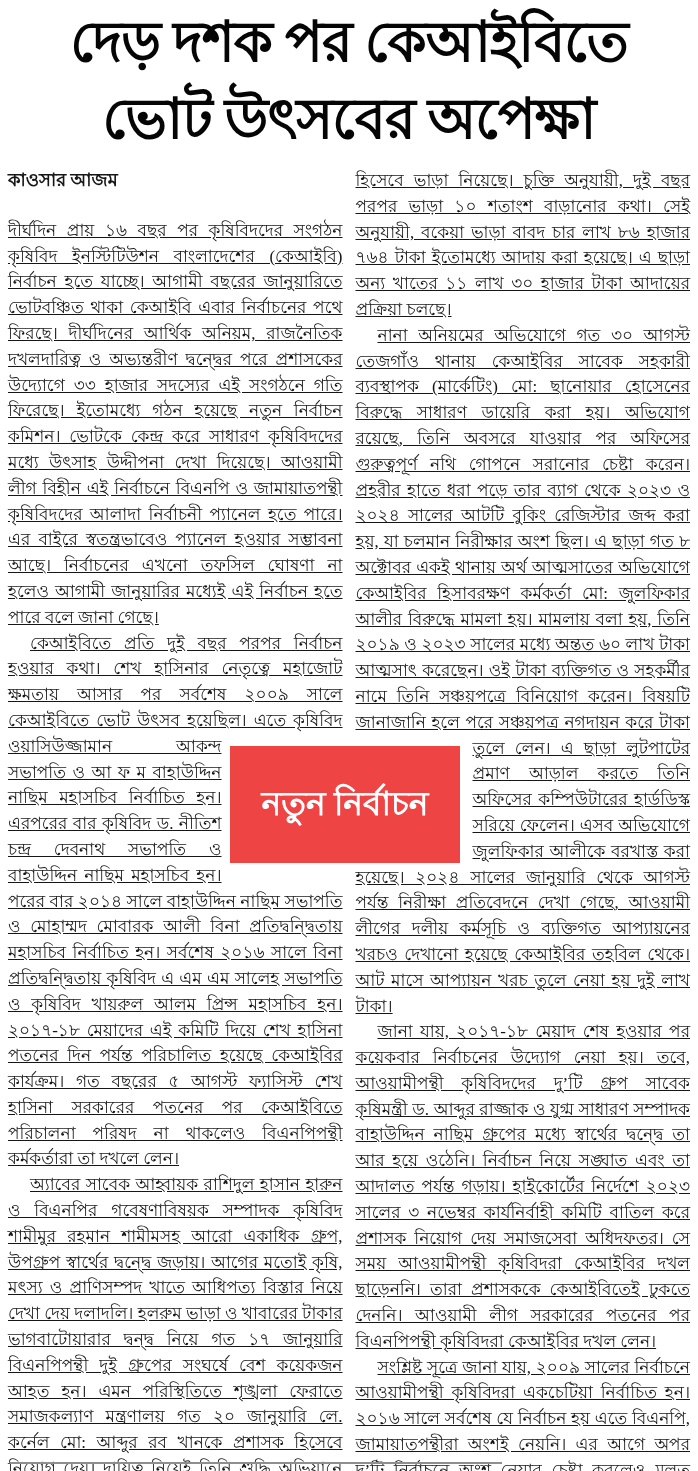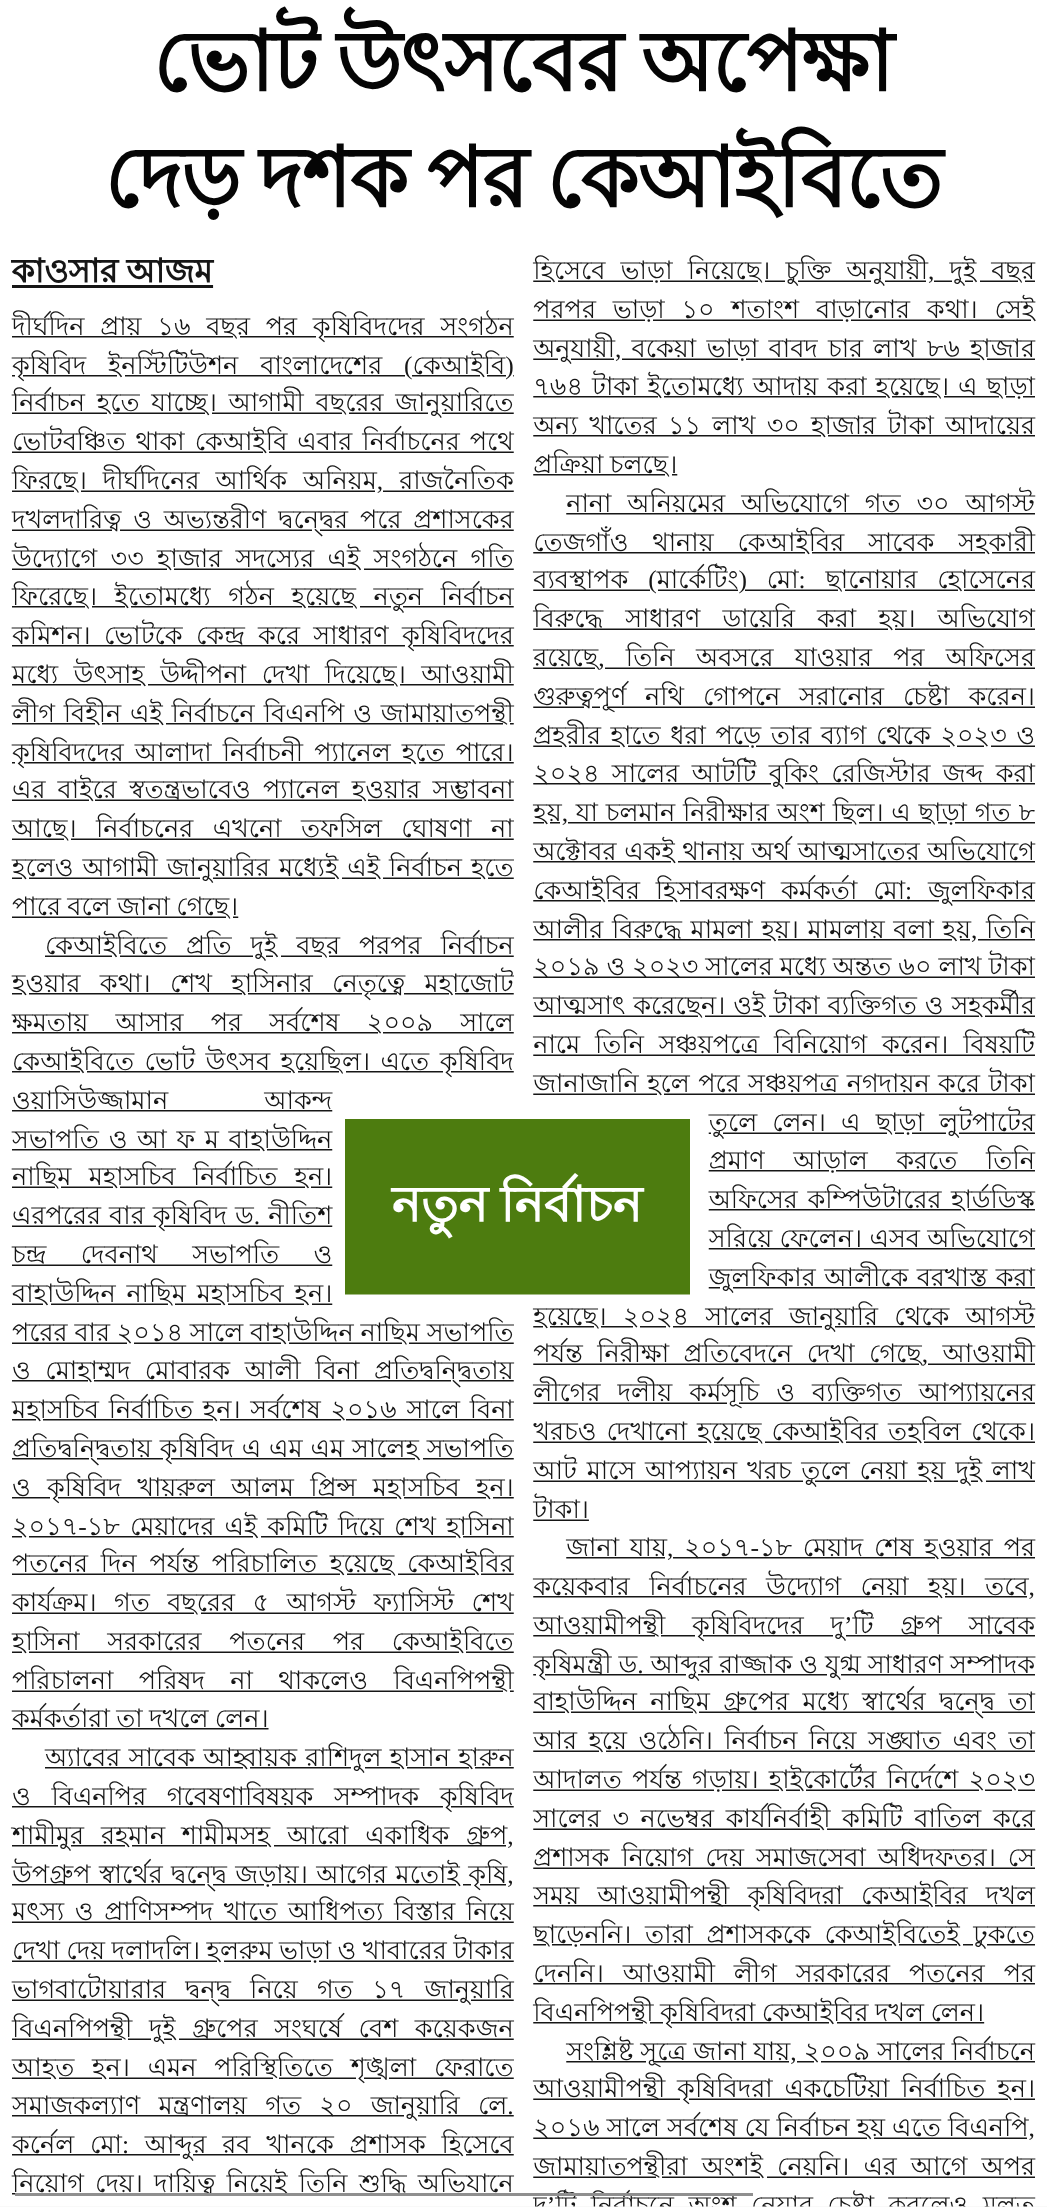--- a/index.html
+++ b/index.html
@@ -28,23 +28,22 @@
     gap: 13px;
     padding: 0 8px;
     margin-top: 10px;
     text-align: justify;
     font-size: 17px;
     line-height: 25.8px;
   }
   .col { flex: 1 1 0; min-width: 0; }
   .byline {
     font-weight: 700;
-    font-size: 22px;
-    margin-bottom: 11px;
-    text-decoration: underline;
+    font-size: 18px;
+    margin-bottom: 24px;
   }
   .col p { margin: 0; text-decoration: underline; }
   .col p.indent { text-indent: 22px; }
   
   .push-v-right { float: right; width: 0; height: 572px; }
   .carve-right  { float: right; clear: right; width: 121px; height: 124px; }
   .push-v-left  { float: left; width: 0; height: 572px; }
   .carve-left   { float: left; clear: left; width: 117px; height: 124px; }
   .highlight-box {
     position: absolute;
@@ -68,22 +67,22 @@
     width: 492px;
     height: 2px;
     background: #8f8f8f;
   }
 </style>
 </head>
 <body>
 
 <header>
   <h1 class="headline">
+    <div>দেড় দশক পর কেআইবিতে</div>
     <div>ভোট উৎসবের অপেক্ষা</div>
-    <div>দেড় দশক পর কেআইবিতে</div>
   </h1>
 </header>
 
 <main class="content">
 
   <div class="col">
     <span class="push-v-right"></span>
     <span class="carve-right"></span>
     <div class="byline">কাওসার আজম</div>
     <p>দীর্ঘদিন প্রায় ১৬ বছর পর কৃষিবিদদের সংগঠন কৃষিবিদ ইনস্টিটিউশন বাংলাদেশের (কেআইবি) নির্বাচন হতে যাচ্ছে। আগামী বছরের জানুয়ারিতে ভোটবঞ্চিত থাকা কেআইবি এবার নির্বাচনের পথে ফিরছে। দীর্ঘদিনের আর্থিক অনিয়ম, রাজনৈতিক দখলদারিত্ব ও অভ্যন্তরীণ দ্বন্দ্বের পরে প্রশাসকের উদ্যোগে ৩৩ হাজার সদস্যের এই সংগঠনে গতি ফিরেছে। ইতোমধ্যে গঠন হয়েছে নতুন নির্বাচন কমিশন। ভোটকে কেন্দ্র করে সাধারণ কৃষিবিদদের মধ্যে উৎসাহ উদ্দীপনা দেখা দিয়েছে। আওয়ামী লীগ বিহীন এই নির্বাচনে বিএনপি ও জামায়াতপন্থী কৃষিবিদদের আলাদা নির্বাচনী প্যানেল হতে পারে। এর বাইরে স্বতন্ত্রভাবেও প্যানেল হওয়ার সম্ভাবনা আছে। নির্বাচনের এখনো তফসিল ঘোষণা না হলেও আগামী জানুয়ারির মধ্যেই এই নির্বাচন হতে পারে বলে জানা গেছে।</p>
@@ -97,17 +96,17 @@
     <span class="carve-left"></span>
     <p>হিসেবে ভাড়া নিয়েছে। চুক্তি অনুযায়ী, দুই বছর পরপর ভাড়া ১০ শতাংশ বাড়ানোর কথা। সেই অনুযায়ী, বকেয়া ভাড়া বাবদ চার লাখ ৮৬ হাজার ৭৬৪ টাকা ইতোমধ্যে আদায় করা হয়েছে। এ ছাড়া অন্য খাতের ১১ লাখ ৩০ হাজার টাকা আদায়ের প্রক্রিয়া চলছে।</p>
     <p class="indent">নানা অনিয়মের অভিযোগে গত ৩০ আগস্ট তেজগাঁও থানায় কেআইবির সাবেক সহকারী ব্যবস্থাপক (মার্কেটিং) মো: ছানোয়ার হোসেনের বিরুদ্ধে সাধারণ ডায়েরি করা হয়। অভিযোগ রয়েছে, তিনি অবসরে যাওয়ার পর অফিসের গুরুত্বপূর্ণ নথি গোপনে সরানোর চেষ্টা করেন। প্রহরীর হাতে ধরা পড়ে তার ব্যাগ থেকে ২০২৩ ও ২০২৪ সালের আটটি বুকিং রেজিস্টার জব্দ করা হয়, যা চলমান নিরীক্ষার অংশ ছিল। এ ছাড়া গত ৮ অক্টোবর একই থানায় অর্থ আত্মসাতের অভিযোগে কেআইবির হিসাবরক্ষণ কর্মকর্তা মো: জুলফিকার আলীর বিরুদ্ধে মামলা হয়। মামলায় বলা হয়, তিনি ২০১৯ ও ২০২৩ সালের মধ্যে অন্তত ৬০ লাখ টাকা আত্মসাৎ করেছেন। ওই টাকা ব্যক্তিগত ও সহকর্মীর নামে তিনি সঞ্চয়পত্রে বিনিয়োগ করেন। বিষয়টি জানাজানি হলে পরে সঞ্চয়পত্র নগদায়ন করে টাকা তুলে লেন। এ ছাড়া লুটপাটের প্রমাণ আড়াল করতে তিনি অফিসের কম্পিউটারের হার্ডডিস্ক সরিয়ে ফেলেন। এসব অভিযোগে জুলফিকার আলীকে বরখাস্ত করা হয়েছে। ২০২৪ সালের জানুয়ারি থেকে আগস্ট পর্যন্ত নিরীক্ষা প্রতিবেদনে দেখা গেছে, আওয়ামী লীগের দলীয় কর্মসূচি ও ব্যক্তিগত আপ্যায়নের খরচও দেখানো হয়েছে কেআইবির তহবিল থেকে। আট মাসে আপ্যায়ন খরচ তুলে নেয়া হয় দুই লাখ টাকা।</p>
     <p class="indent">জানা যায়, ২০১৭-১৮ মেয়াদ শেষ হওয়ার পর কয়েকবার নির্বাচনের উদ্যোগ নেয়া হয়। তবে, আওয়ামীপন্থী কৃষিবিদদের দু’টি গ্রুপ সাবেক কৃষিমন্ত্রী ড. আব্দুর রাজ্জাক ও যুগ্ম সাধারণ সম্পাদক বাহাউদ্দিন নাছিম গ্রুপের মধ্যে স্বার্থের দ্বন্দ্বে তা আর হয়ে ওঠেনি। নির্বাচন নিয়ে সঙ্ঘাত এবং তা আদালত পর্যন্ত গড়ায়। হাইকোর্টের নির্দেশে ২০২৩ সালের ৩ নভেম্বর কার্যনির্বাহী কমিটি বাতিল করে প্রশাসক নিয়োগ দেয় সমাজসেবা অধিদফতর। সে সময় আওয়ামীপন্থী কৃষিবিদরা কেআইবির দখল ছাড়েননি। তারা প্রশাসককে কেআইবিতেই ঢুকতে দেননি। আওয়ামী লীগ সরকারের পতনের পর বিএনপিপন্থী কৃষিবিদরা কেআইবির দখল লেন।</p>
     <p class="indent">সংশ্লিষ্ট সূত্রে জানা যায়, ২০০৯ সালের নির্বাচনে আওয়ামীপন্থী কৃষিবিদরা একচেটিয়া নির্বাচিত হন। ২০১৬ সালে সর্বশেষ যে নির্বাচন হয় এতে বিএনপি, জামায়াতপন্থীরা অংশই নেয়নি। এর আগে অপর দু’টি নির্বাচনে অংশ নেয়ার চেষ্টা করলেও মূলত আওয়ামী আধিপত্যের কারণে টিকতে পারেননি বিএনপি-জামায়াতপন্থীরা।</p>
 
   </div>
 
 </main>
 
-<aside class="highlight-box" style="background: #4d7c0f; color: rgb(255, 255, 255);">
+<aside class="highlight-box" style="background: #ef4444; color: rgb(255, 255, 255);">
   <div>নতুন নির্বাচন</div>
 </aside>
 
 <div class="bottom-rule"></div>
 
 </body></html>

